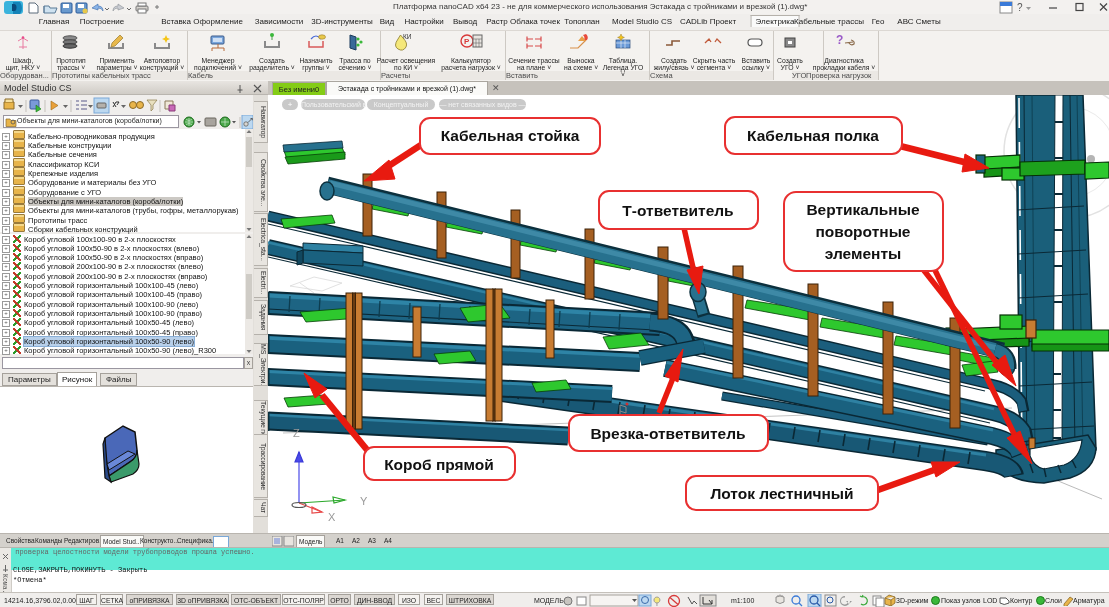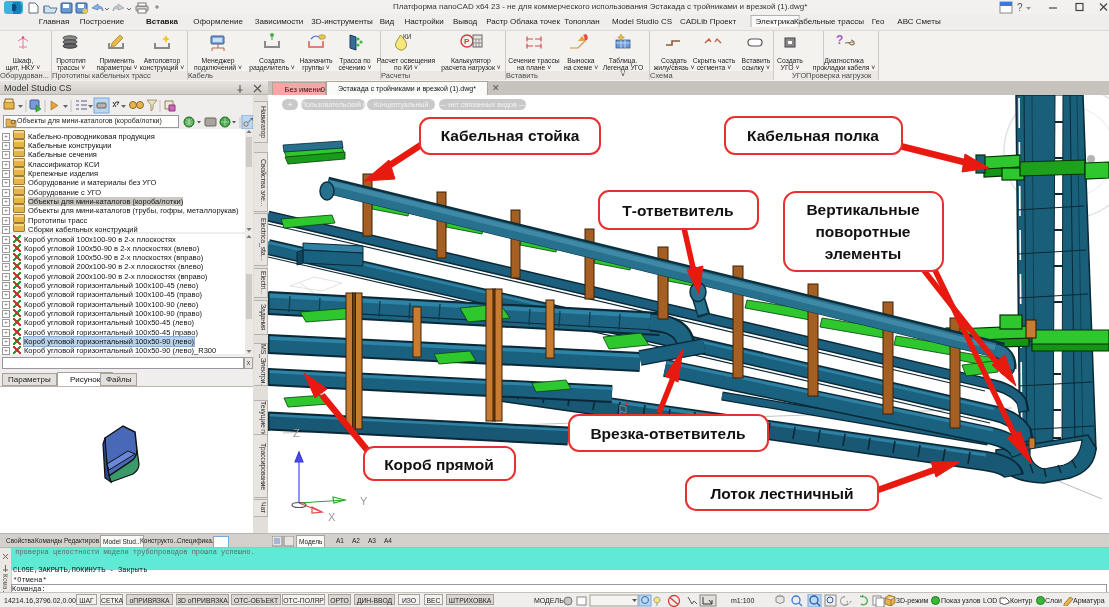--- a/index.html
+++ b/index.html
@@ -85,21 +85,21 @@
       <path d="M1026 7 l2.5 3 2.5 -3" fill="#999"></path>
       <path d="M1049 8 h8" stroke="#444" stroke-width="1.2"></path>
       <rect x="1076" y="3.5" width="7" height="7" fill="none" stroke="#444" stroke-width="1.2"></rect>
       <path d="M1100 3.5 l7 7 m0 -7 l-7 7" stroke="#444" stroke-width="1.2"></path>
     </svg>
     <div class="ttext">Платформа nanoCAD x64 23 - не для коммерческого использования Эстакада с тройниками и врезкой (1).dwg*</div>
   </div>
   <div id="menurow">
     <div class="mtab" style="left:54px;transform:translateX(-50%);">Главная</div>
     <div class="mtab" style="left:102px;transform:translateX(-50%);">Построение</div>
-    <div class="mtab" style="left:162px;transform:translateX(-50%);font-weight:bold;">Вставка</div>
+    <div class="mtab" style="left:176px;transform:translateX(-50%);">Вставка</div>
     <div class="mtab" style="left:218px;transform:translateX(-50%);">Оформление</div>
     <div class="mtab" style="left:279px;transform:translateX(-50%);">Зависимости</div>
     <div class="mtab" style="left:342px;transform:translateX(-50%);">3D-инструменты</div>
     <div class="mtab" style="left:387px;transform:translateX(-50%);">Вид</div>
     <div class="mtab" style="left:424px;transform:translateX(-50%);">Настройки</div>
     <div class="mtab" style="left:465px;transform:translateX(-50%);">Вывод</div>
     <div class="mtab" style="left:497px;transform:translateX(-50%);">Растр</div>
     <div class="mtab" style="left:535px;transform:translateX(-50%);">Облака точек</div>
     <div class="mtab" style="left:582px;transform:translateX(-50%);">Топоплан</div>
     <div class="mtab" style="left:642px;transform:translateX(-50%);">Model Studio CS</div>
@@ -234,21 +234,21 @@
       <path d="M845 12 l8 -1 m-2 -2 q4 1 3 4 q-3 2 -5 -1" stroke="#8a6a4a" stroke-width="1.2" fill="none"></path>
     </svg>
   </div>
   <div id="palheader">Model Studio CS
     <svg class="abs" style="left:236px;top:2px" width="30" height="11">
       <path d="M4 2 v5 m-2.5 0 h5 m-2.5 0 v3" stroke="#555" fill="none"></path>
       <path d="M18 2 l7 7 m0 -7 l-7 7" stroke="#555" stroke-width="1.2"></path>
     </svg>
   </div>
   <div id="doctabs">
-    <div class="abs" style="left:4px;top:1px;width:54px;height:13px;background:#fca5a5;border:1px solid #aaa69f;border-bottom:none;font-size:7.5px;line-height:13px;text-align:right;color:#222;box-sizing:border-box;">Без имени0</div>
+    <div class="abs" style="left:4px;top:1px;width:54px;height:13px;background:#84cc16;border:1px solid #aaa69f;border-bottom:none;font-size:7.5px;line-height:13px;text-align:center;color:#222;box-sizing:border-box;">Без имени0</div>
     <div class="abs" style="left:58px;top:0px;width:162px;height:14px;background:#fafaf8;border:1px solid #aaa69f;border-bottom:none;font-size:7px;line-height:13px;text-align:center;color:#111;box-sizing:border-box;">Эстакада с тройниками и врезкой (1).dwg*</div>
     <div class="abs" style="left:224px;top:2px;font-size:9px;color:#555;">✕</div>
   </div>
   <div id="palette">
 
     <svg class="abs" style="left:0;top:1px" width="253" height="19">
       <path d="M4 6 h10 v7 h-10 z" fill="#e8b44a" stroke="#8a6a2a"></path>
       <path d="M5 6 v-3 h8 v3" fill="#f5e0a0" stroke="#8a6a2a"></path>
       <path d="M18 9 l2.5 3 2.5 -3" fill="#666"></path>
       <path d="M26 4 v12" stroke="#c5c1bb"></path>
@@ -333,21 +333,21 @@
           <path d="M1.5 116 l2.5 3 2.5 -3 z" fill="#777"></path>
           <rect x="1" y="40" width="6" height="45" fill="#cfccc6"></rect>
         </svg>
     </div>
 
     <div class="abs" style="left:2px;top:262px;width:242px;height:12px;background:#fff;border:1px solid #9a96a0;box-sizing:border-box;"></div>
     <div class="abs" style="left:244px;top:262px;width:9px;height:12px;background:#e8e5e0;border:1px solid #a5a19b;box-sizing:border-box;font-size:7px;line-height:10px;text-align:center;color:#444;">x</div>
 
     <div class="abs" style="left:0;top:277px;width:253px;height:14px;">
       <div class="abs" style="left:2px;top:1px;height:13px;padding:0 5px;background:#e4e1dc;border:1px solid #a5a19b;font-size:8px;line-height:12px;color:#222;box-sizing:border-box;">Параметры</div>
-      <div class="abs" style="left:57px;top:0px;height:14px;padding:0 12px;background:#fff;border:1px solid #a5a19b;border-bottom:none;font-size:8px;line-height:13px;color:#111;box-sizing:border-box;">Рисунок</div>
+      <div class="abs" style="left:57px;top:0px;height:14px;padding:0 4px;background:#fff;border:1px solid #a5a19b;border-bottom:none;font-size:8px;line-height:13px;color:#111;box-sizing:border-box;">Рисунок</div>
       <div class="abs" style="left:100px;top:1px;height:13px;padding:0 5px;background:#e4e1dc;border:1px solid #a5a19b;font-size:8px;line-height:12px;color:#222;box-sizing:border-box;">Файлы</div>
     </div>
 
     <div class="abs" style="left:0;top:291px;width:253px;height:147px;background:#fff;border-top:1px solid #b9b5af;">
       <svg class="abs" style="left:95px;top:37px" width="50" height="60">
         <path d="M10 14 L28 2 L40 8 L42 26 q0 8 -7 12 L14 52 L12 40 q-4 -14 -2 -26 z" fill="#4a68b8" stroke="#111" stroke-width="1.5"></path>
         <path d="M14 52 L35 38 q7 -4 7 -12 L42 26 44 40 q0 6 -6 10 L16 58 z" fill="#3a9a6a" stroke="#111" stroke-width="1.2"></path>
         <path d="M10 14 L12 40 14 52 16 58 10 54 8 20 z" fill="#2a4a8a" stroke="#111" stroke-width="1.2"></path>
         <path d="M12 40 L33 27 40 30 14 46 z" fill="#6a88d8" stroke="#111" stroke-width="1"></path>
       </svg>
@@ -606,21 +606,20 @@
     <div id="cmdstrip">
       <svg width="11" height="45">
           <path d="M3 6 l5 5 m0 -5 l-5 5" stroke="#666" stroke-width="1"></path>
           <path d="M5.5 17 v5 m-2.5 0 h5 m-2.5 0 v2" stroke="#666" fill="none"></path>
         </svg>
       <div class="abs" style="left:1px;top:26px;writing-mode:vertical-rl;font-size:6.5px;color:#555;">Кома...</div>
     </div>
     <div class="abs" style="left:11px;top:0px;width:1098px;height:22px;background:#5eead4;font-size:7px;line-height:9px;color:#666;overflow:hidden;">&nbsp;проверка целостности модели трубопроводов прошла успешно.</div>
     <div class="abs" style="left:13px;top:18px;font-size:7px;color:#111;">CLOSE,ЗАКРЫТЬ,ПОКИНУТЬ - Закрыть</div>
     <div class="abs" style="left:13px;top:28px;font-size:7px;color:#111;">*Отмена*</div>
-    <div class="abs" style="left:11px;top:36px;width:1094px;height:9px;background:#fff;border:1px solid #9a96a0;font-size:7px;line-height:8px;color:#111;">Команда:</div>
   </div>
   <div id="statusbar">
     <div class="abs" style="left:4px;top:4px;font-size:7px;color:#222;">14214.16,3796.02,0.00</div>
     <div class="sbtn" style="left:76px;width:21px;">ШАГ</div>
     <div class="sbtn" style="left:100px;width:23px;">СЕТКА</div>
     <div class="sbtn on" style="left:126px;width:47px;">оПРИВЯЗКА</div>
     <div class="sbtn on" style="left:176px;width:53px;">3D оПРИВЯЗКА</div>
     <div class="sbtn on" style="left:231px;width:50px;">ОТС-ОБЪЕКТ</div>
     <div class="sbtn" style="left:282px;width:43px;">ОТС-ПОЛЯР</div>
     <div class="sbtn on" style="left:328px;width:23px;">ОРТО</div>

